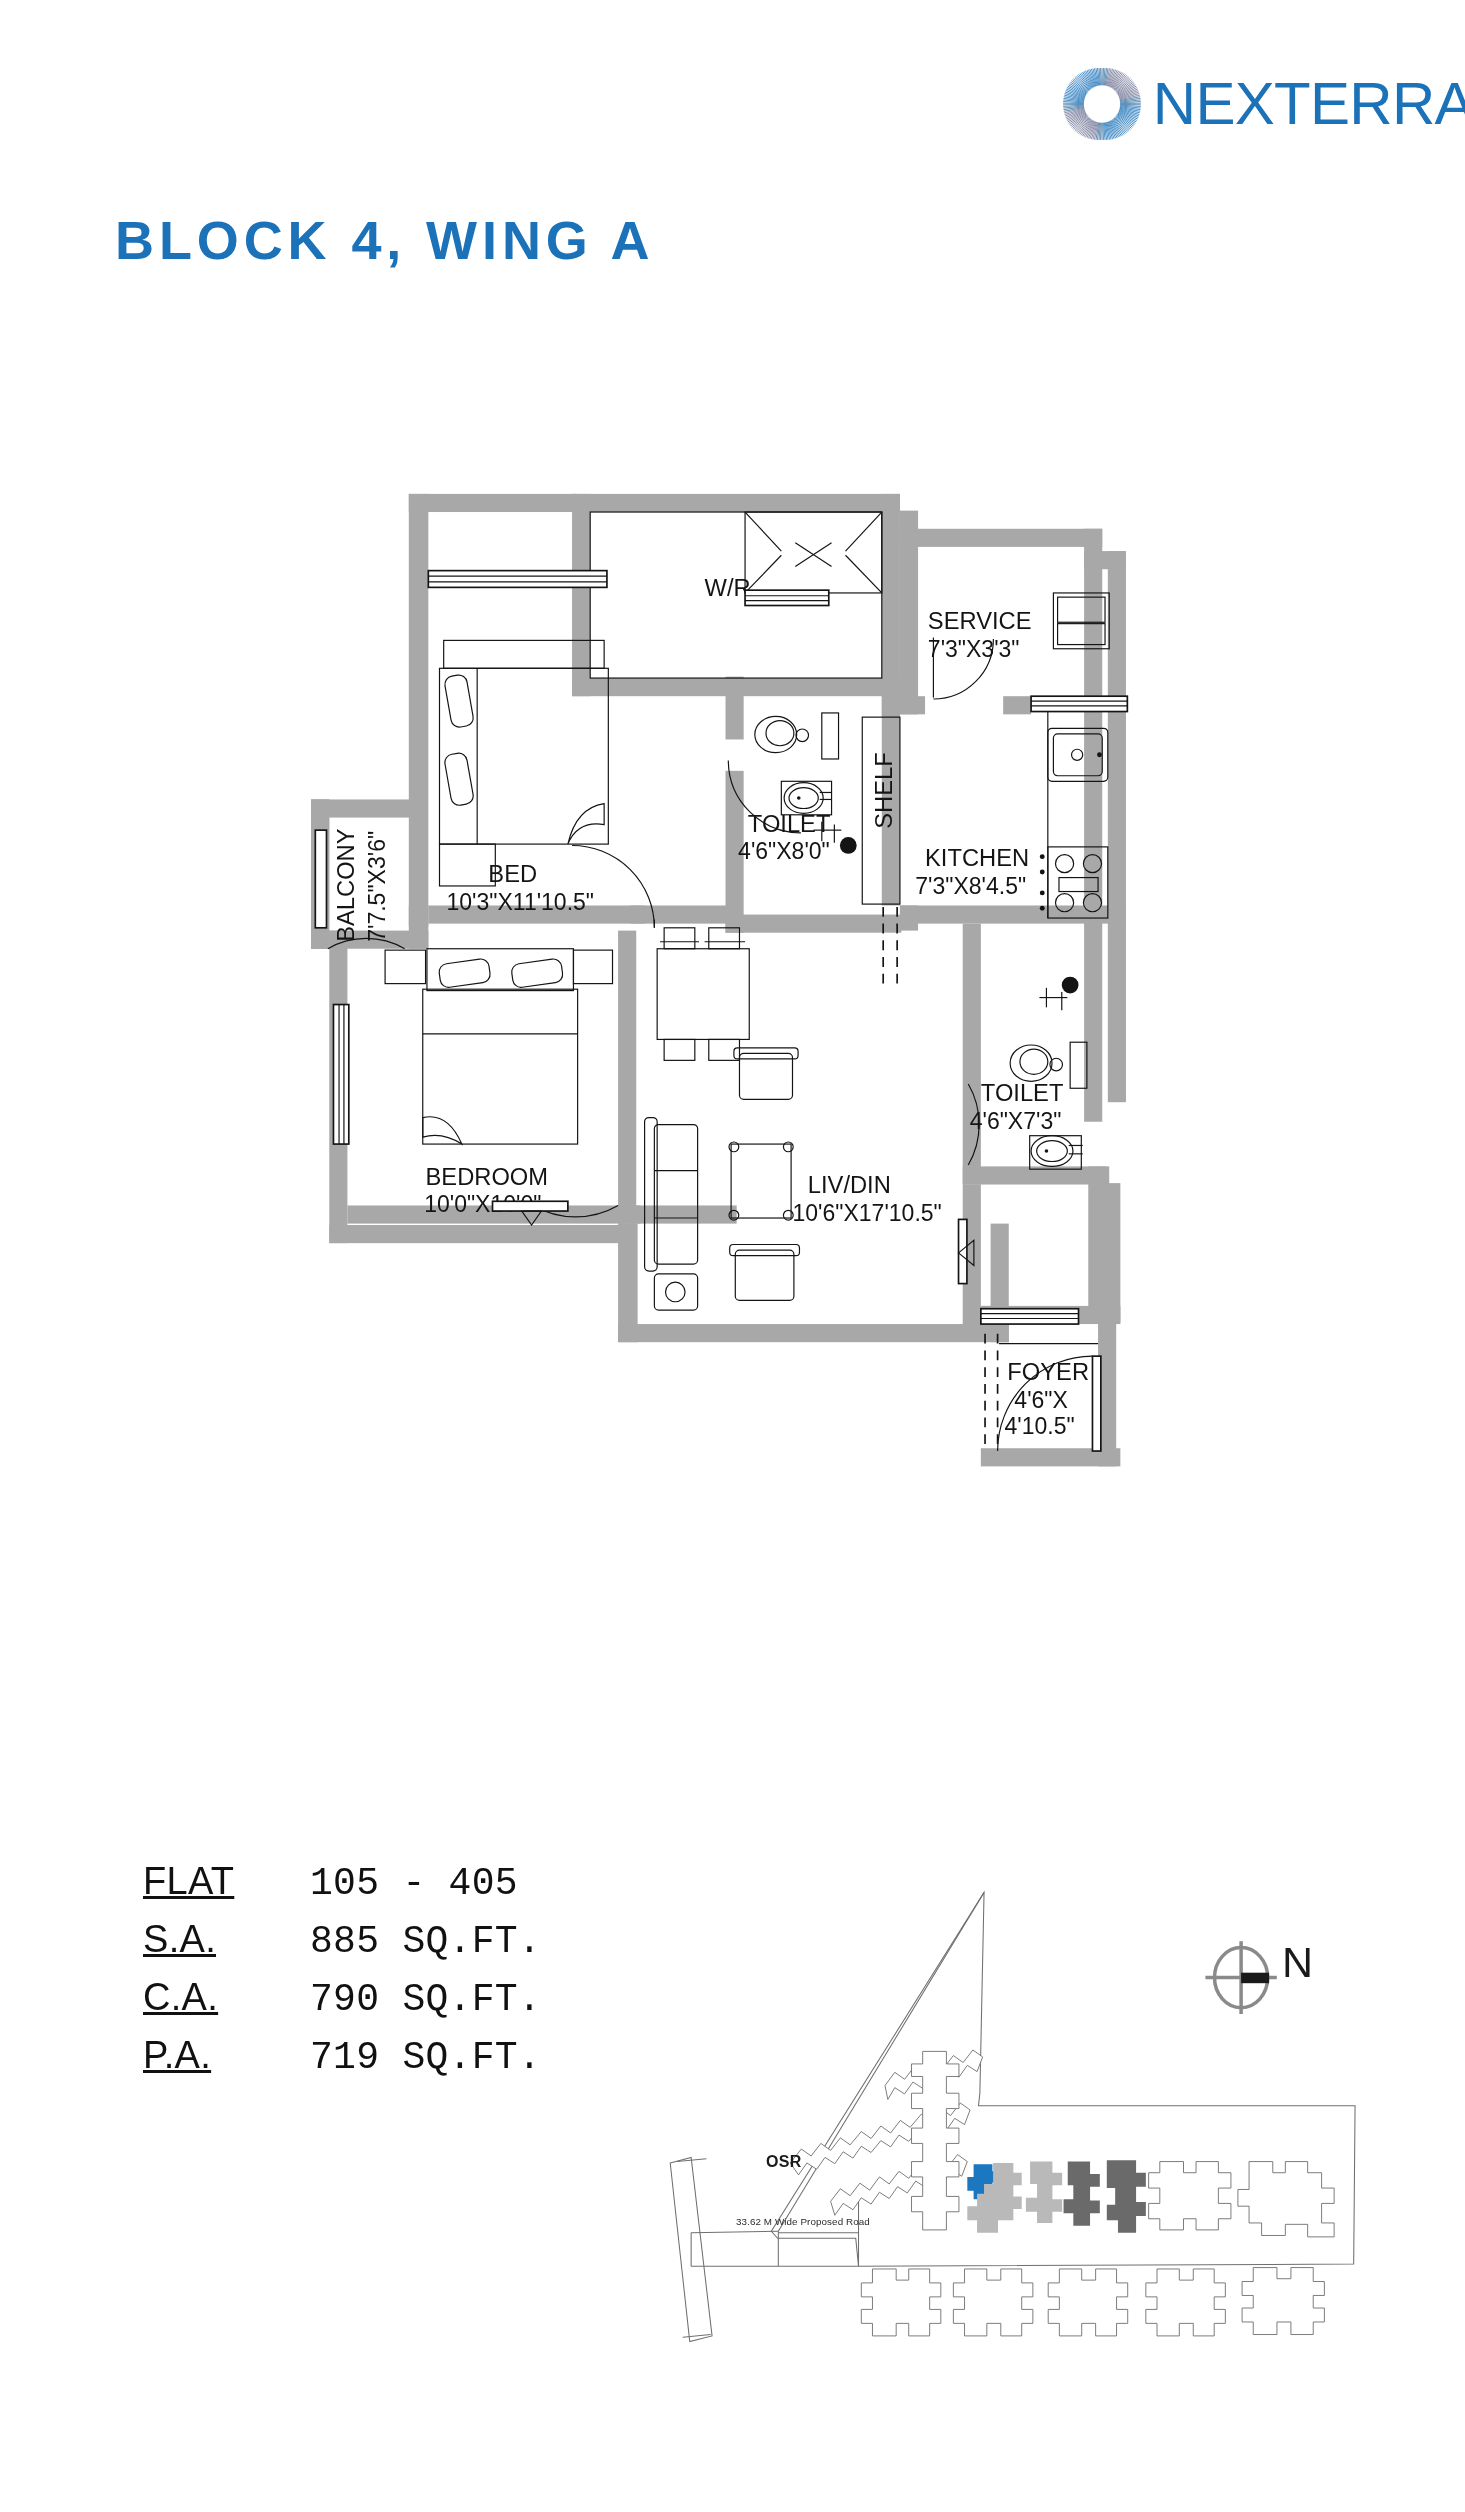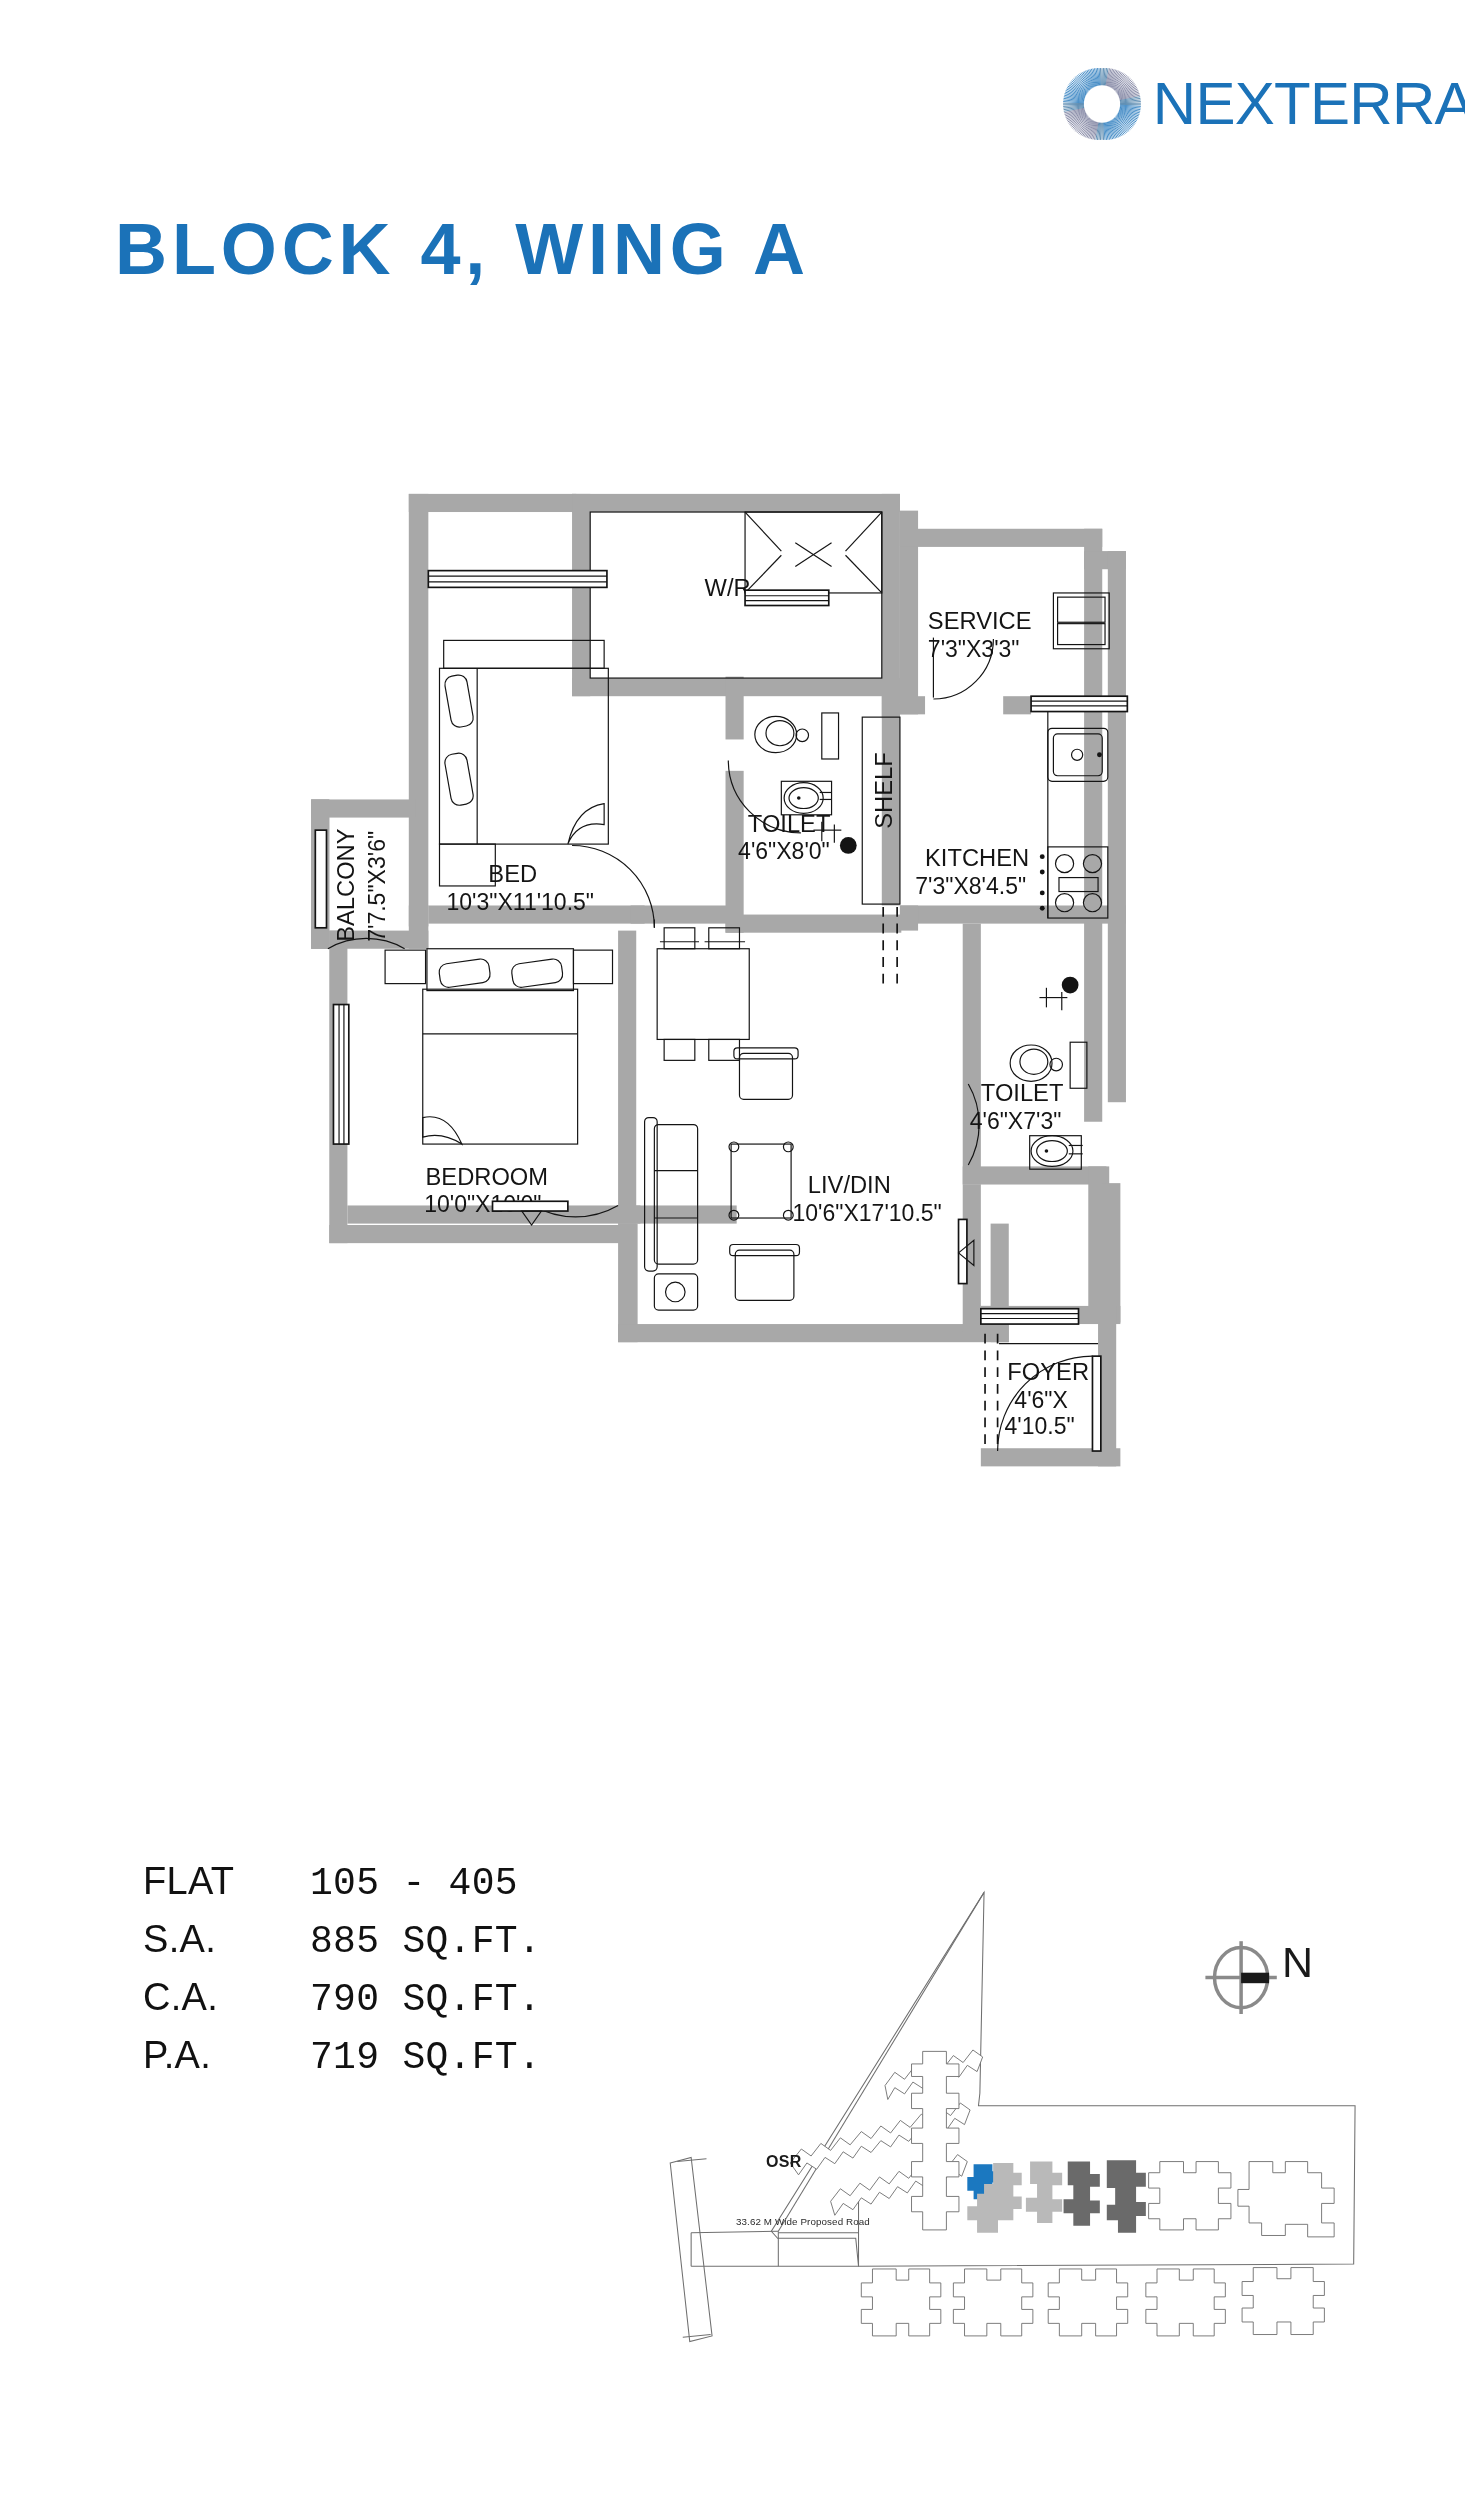--- a/index.html
+++ b/index.html
@@ -15,31 +15,31 @@
   #brand .mark{width:82px;height:82px;position:relative;}
   #brand .wordmark{
     font-size:60px;font-weight:400;letter-spacing:-0.7px;color:#1b72b8;
     font-family:"Liberation Sans","DejaVu Sans",sans-serif;line-height:1;
     white-space:nowrap;
   }
 
   
   #page-title{
     position:absolute;left:115px;top:213px;
-    font-size:72px;font-weight:bold;color:#1b72b8;letter-spacing:4.9px;
+    font-size:54px;font-weight:bold;color:#1b72b8;letter-spacing:4.9px;
     white-space:nowrap;line-height:1;text-align:right;
   }
 
   
   #floorplan{position:absolute;left:0;top:453px;width:1465px;height:1131px;}
 
   
   #spec{position:absolute;left:143px;top:1860px;}
   #spec .row{display:flex;align-items:baseline;height:58px;}
-  #spec .k{width:167px;font-size:38px;color:#111;letter-spacing:0.3px;}
+  #spec .k{width:167px;font-size:38px;color:#111;letter-spacing:0.3px;text-decoration:underline;}
   #spec .v{font-size:38px;color:#111;letter-spacing:0.3px;white-space:nowrap;font-family:Liberation Mono, monospace;}
 
   
   #siteplan{position:absolute;left:621px;top:1884px;width:754px;height:537px;}
   #osr-label{position:absolute;left:766px;top:2153px;font-size:16px;color:#1a1a1a;letter-spacing:0.3px;font-weight:bold;}
   #road-label{position:absolute;left:736px;top:2216px;font-size:9.8px;color:#2b2b2b;letter-spacing:0.1px;white-space:nowrap;}
 
   
   #compass{position:absolute;left:1204px;top:1937px;width:126px;height:84px;}
   #compass .n{

